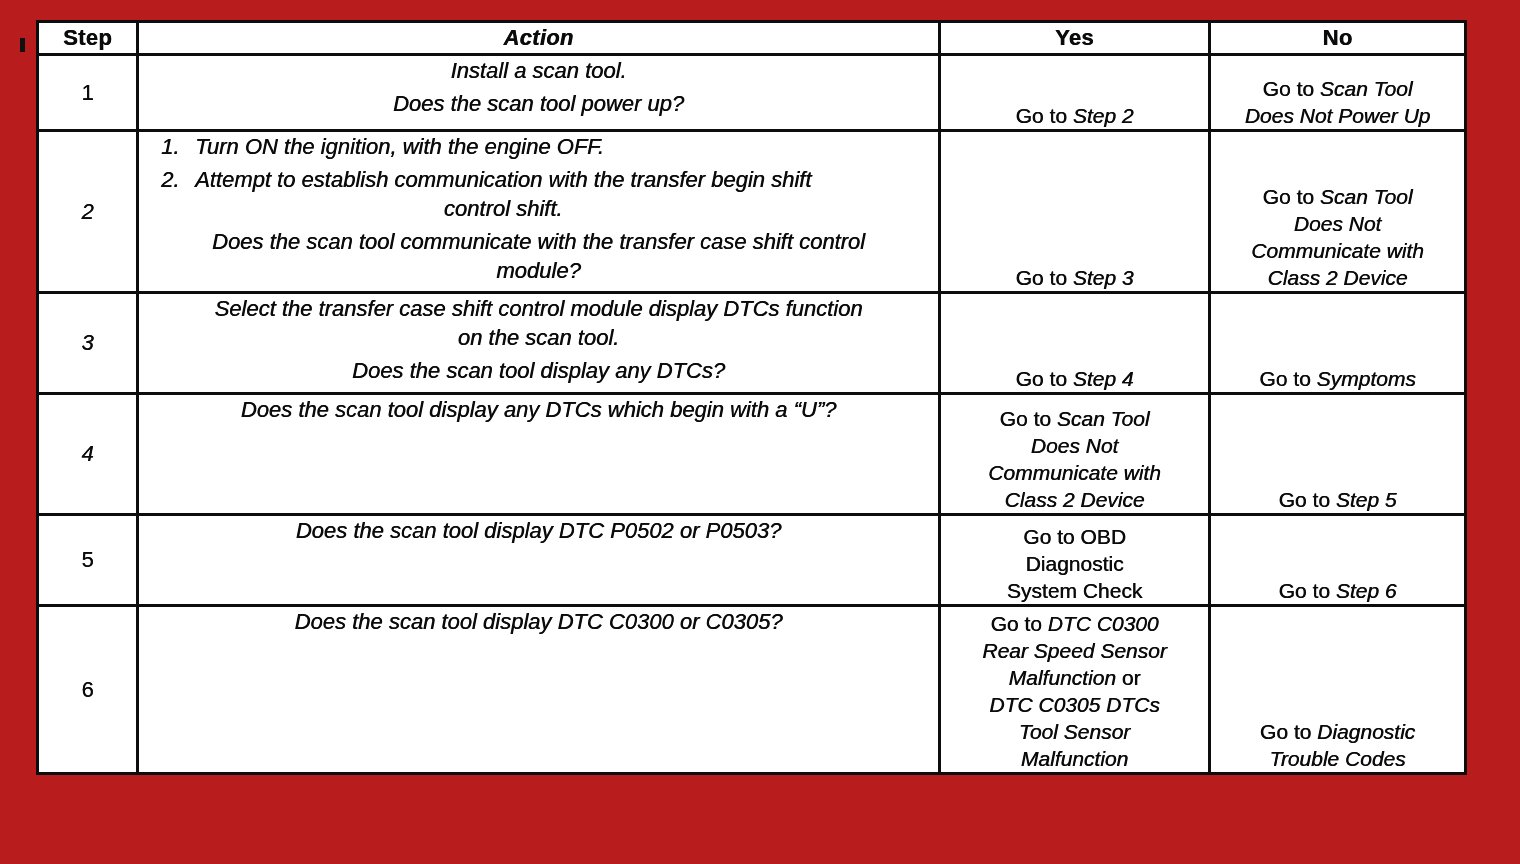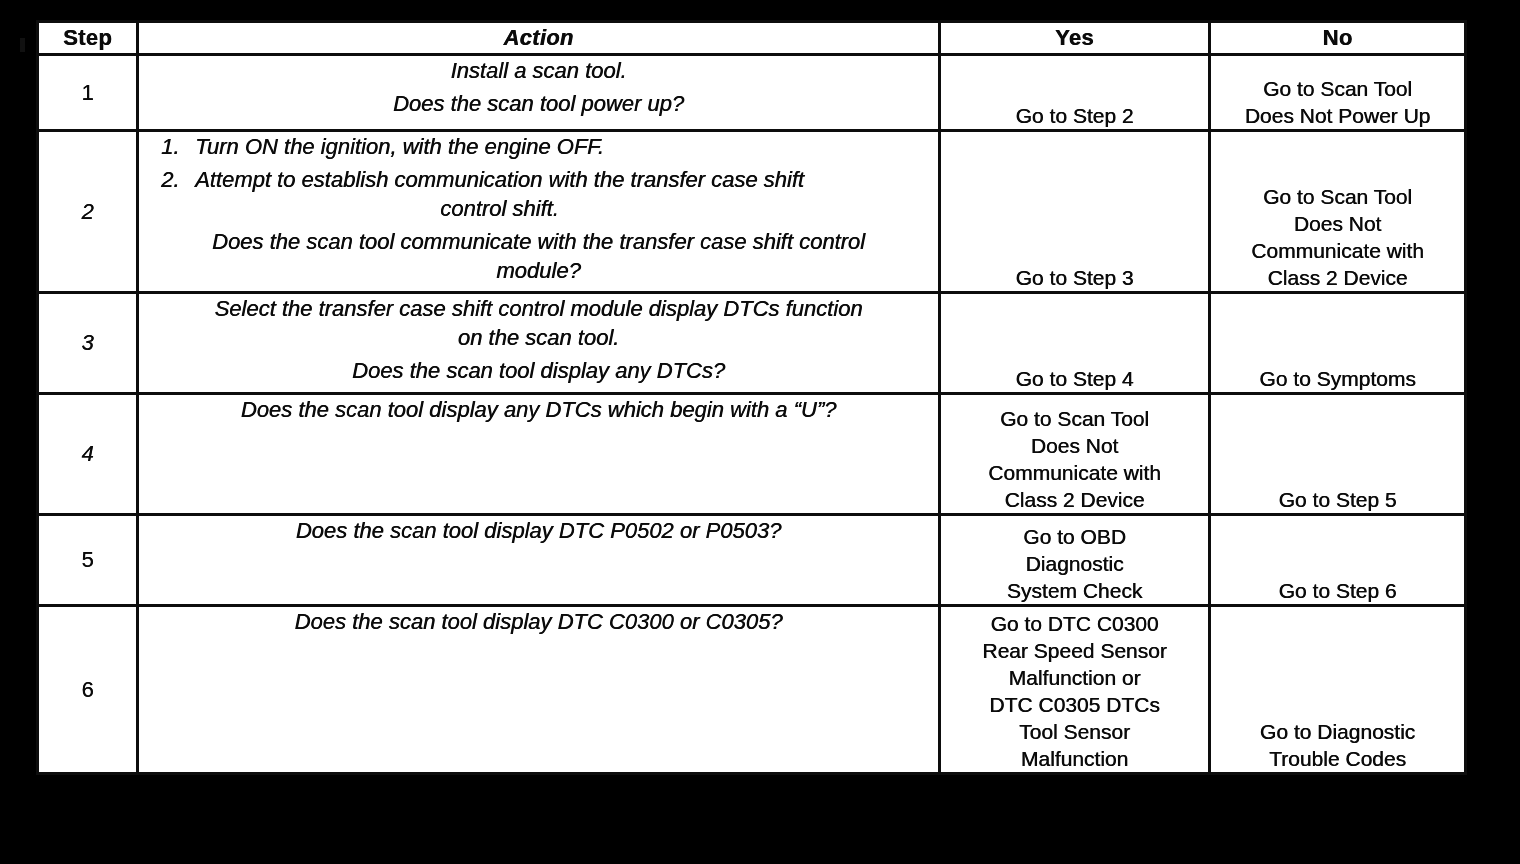--- a/index.html
+++ b/index.html
@@ -2,21 +2,21 @@
 <html><head>
 <meta charset="utf-8">
 <style>
   html,body{margin:0;padding:0;}
   body{
     width:1520px;height:864px;background:#ffffff;
     font-family:"Liberation Sans", sans-serif;
     color:#0b0b0b;
     -webkit-font-smoothing:antialiased;
   }
-  .page{position:relative;width:1520px;height:864px;background:#000000;overflow:hidden;
+  .page{position:relative;width:1520px;height:864px;background:#b91c1c;overflow:hidden;
         text-shadow:0.45px 0 0 currentColor;}
   table.diag{
     position:absolute;left:36px;top:20px;
     border-collapse:collapse;table-layout:fixed;
     background:#fff;
   }
   table.diag th, table.diag td{
     border:3px solid #0d0d0d;
     padding:0;
   }
@@ -52,21 +52,21 @@
   td.c-action .li{display:flex;margin-left:22px;}
   td.c-action .li .num{width:34px;flex:0 0 34px;}
   td.c-action .line{white-space:nowrap;text-align:center;}
 
   td.c-yes, td.c-no{
     vertical-align:bottom;text-align:center;
     font-size:21px;line-height:27px;
     padding:4px 4px 6px 4px;
   }
   .cell-line{white-space:nowrap;}
-  .it{}
+  .it{font-style:italic;}
 
   
   .speck{position:absolute;left:20px;top:38px;width:5px;height:14px;background:#111;}
 </style>
 </head>
 <body>
 
 <div class="page">
   <div class="speck"></div>
   <table class="diag">
@@ -108,21 +108,21 @@
           <td class="c-action">
             <div class="block li">
               <span class="num">1.</span>
               <div>
                 <div class="line">Turn ON the ignition, with the engine OFF.</div>
               </div>
             </div>
             <div class="block li">
               <span class="num">2.</span>
               <div>
-                <div class="line">Attempt to establish communication with the transfer case shift</div>
+                <div class="line">Attempt to establish communication with the transfer begin shift</div>
                 <div class="line">control shift.</div>
               </div>
             </div>
             <div class="block">
               <div class="line">Does the scan tool communicate with the transfer case shift control</div>
               <div class="line">module?</div>
             </div>
           </td>
           <td class="c-yes">
             <div class="cell-line"><span>Go to </span><span class="it">Step 3</span></div>

